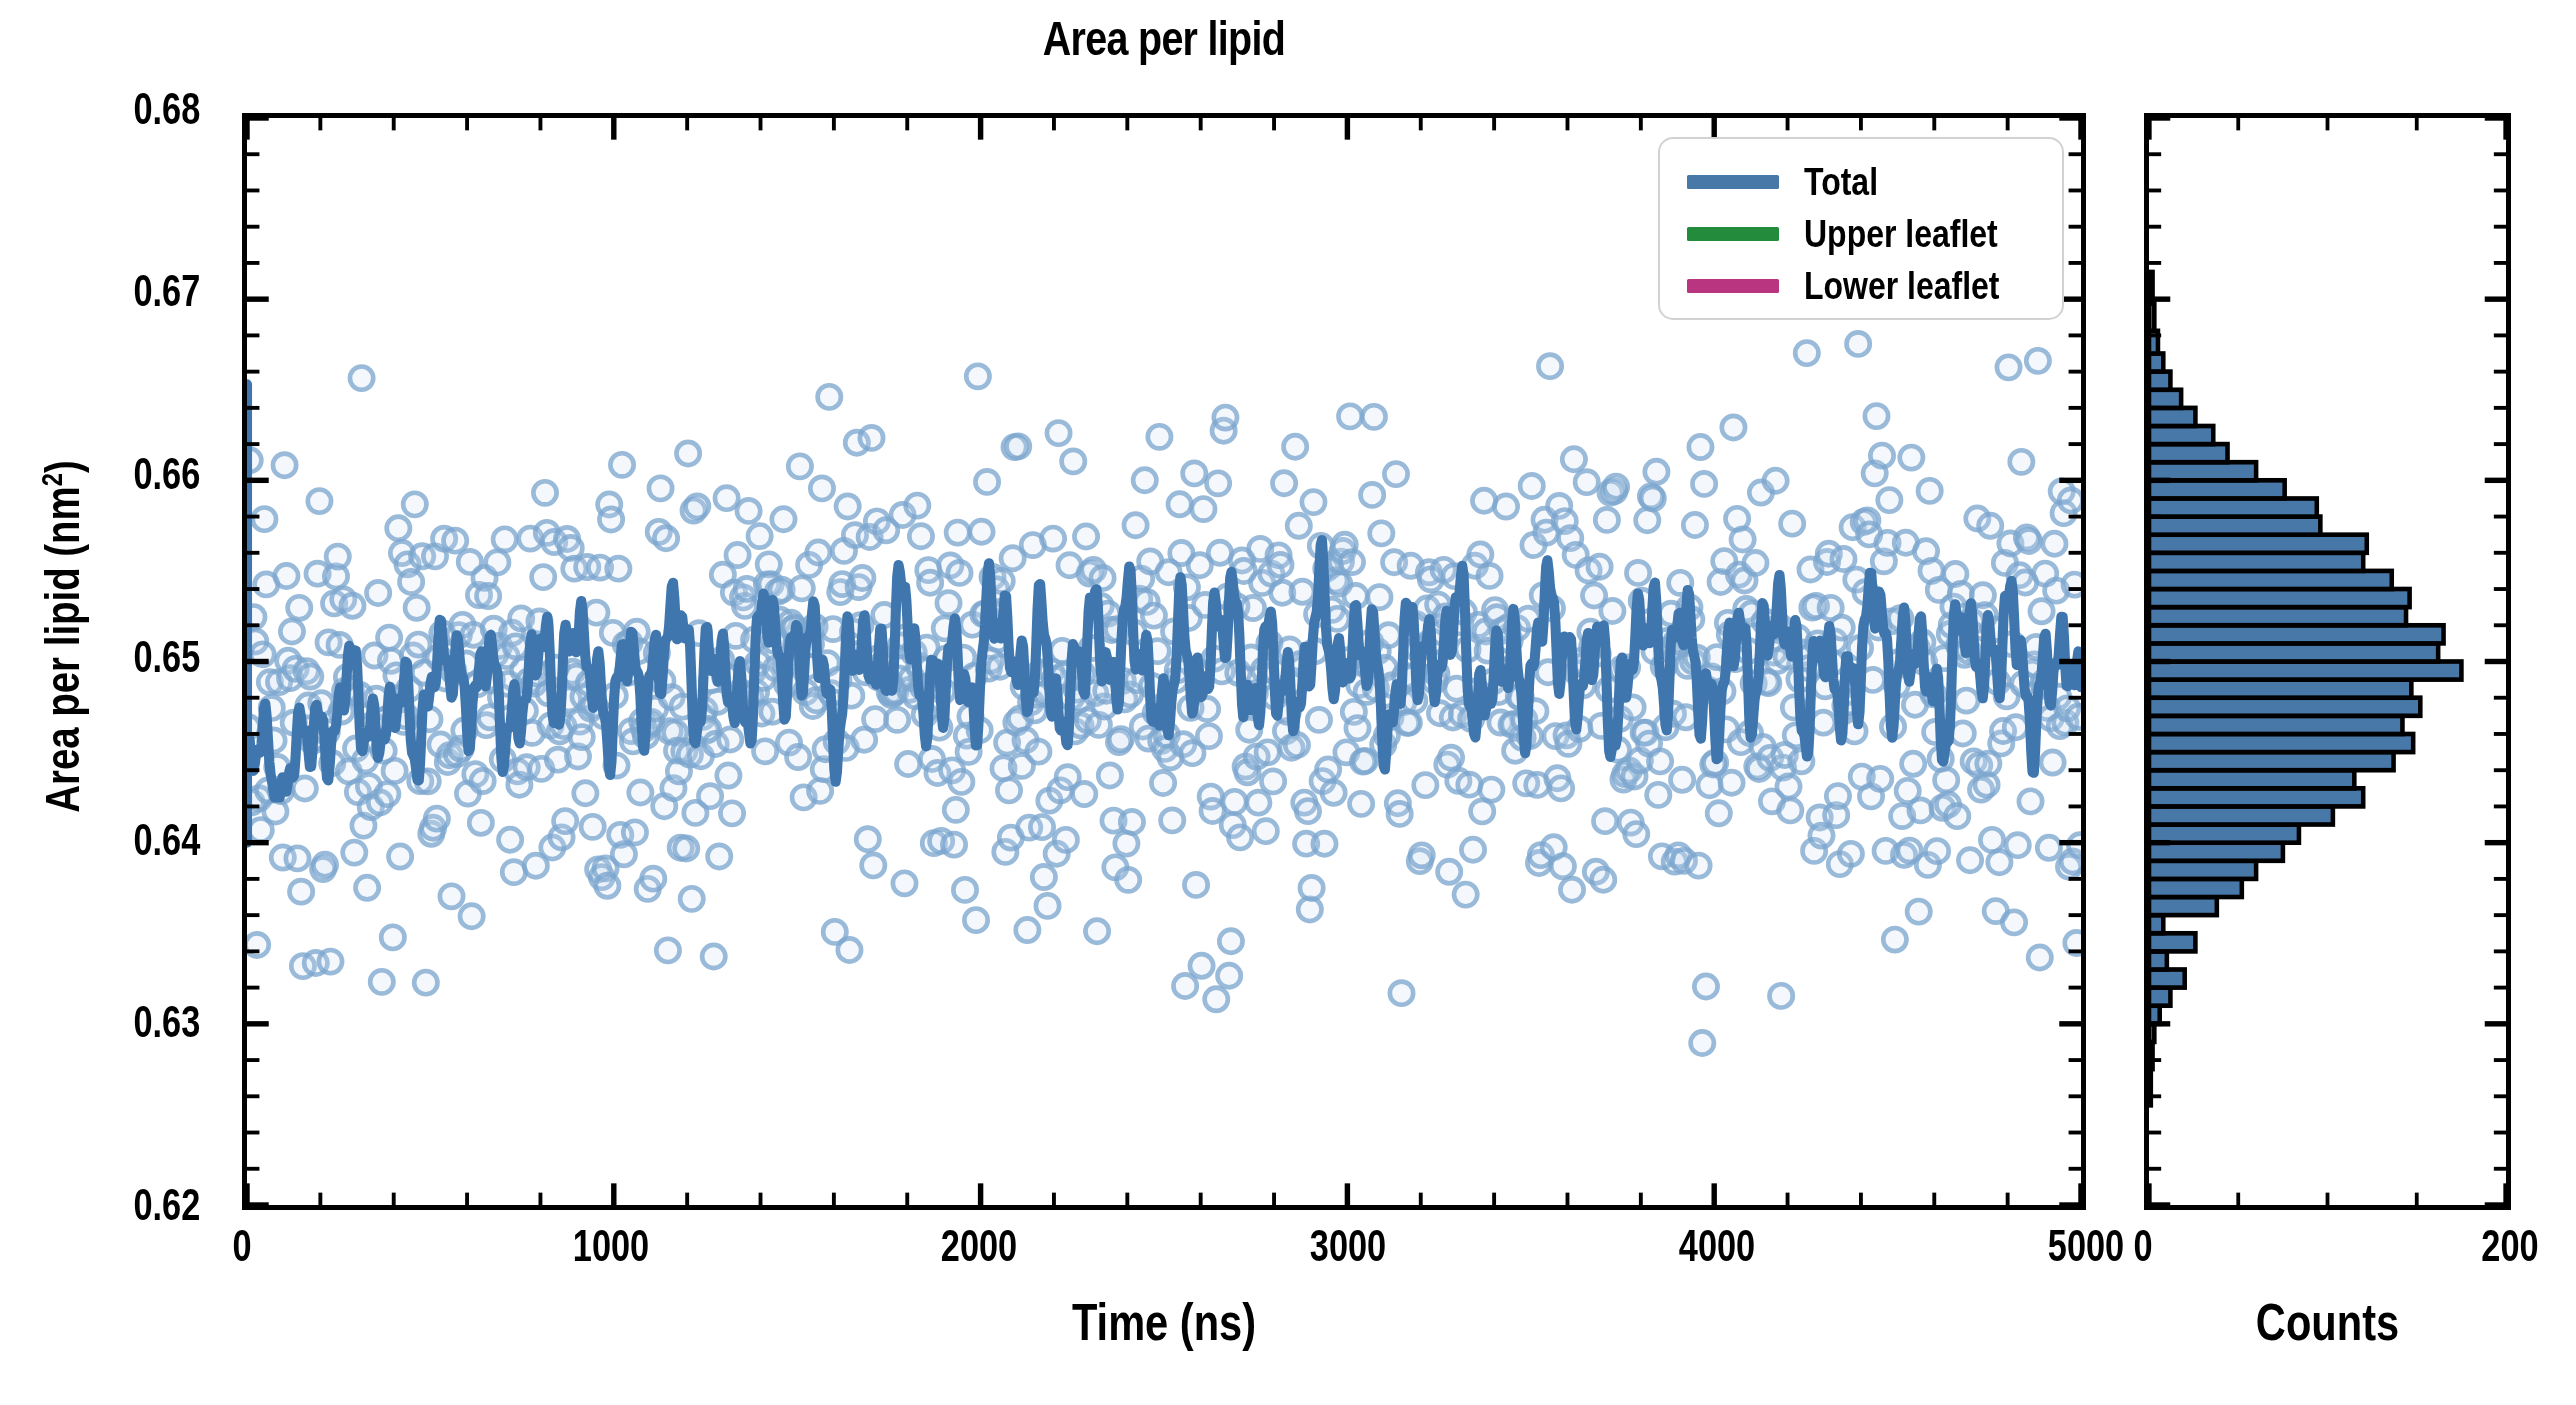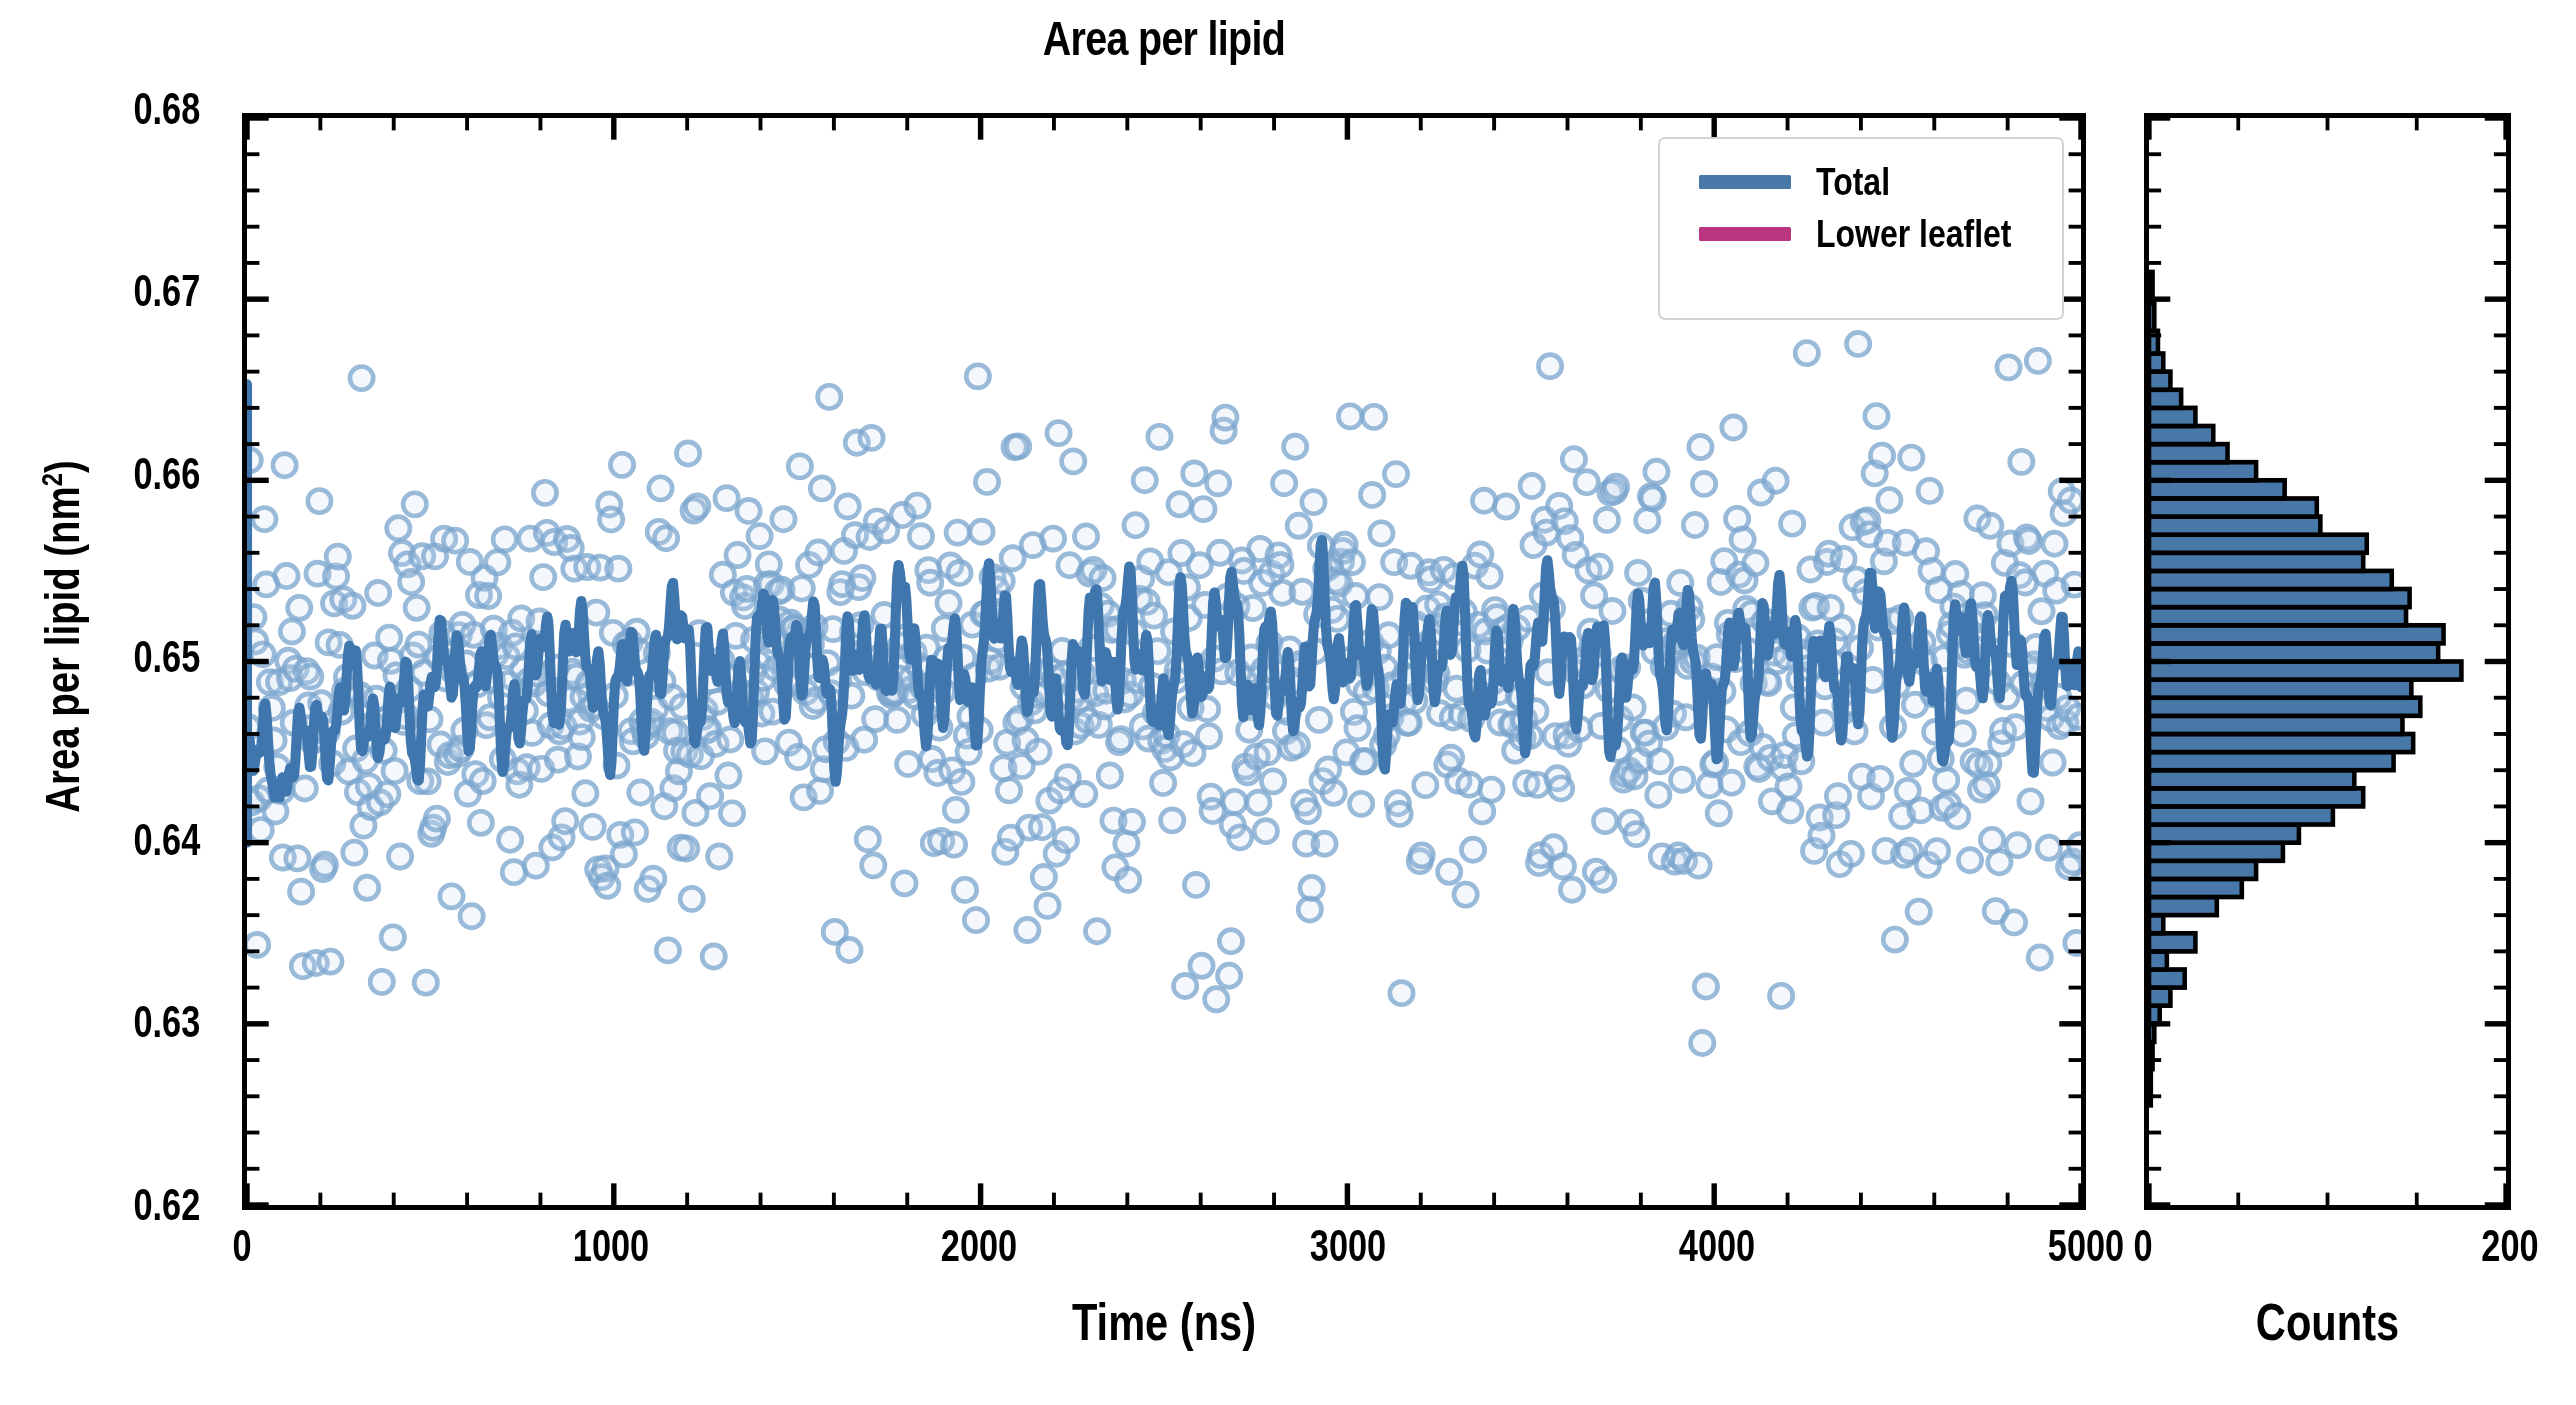--- a/index.html
+++ b/index.html
@@ -38,22 +38,22 @@
   #ylabel-main sup{font-size:.62em;vertical-align:super;}
 
   
   .tick-lab{position:absolute;font-size:44px;font-weight:700;color:#000;white-space:nowrap;
             transform-origin:center center;}
   .ytick-lab{text-align:right;transform:scaleX(.78);}
   .xtick-lab{text-align:center;transform:scaleX(.78);}
 
   
   #legend{position:absolute;left:1658px;top:137px;width:406px;height:183px;
-          background:#fff;border:2.3px solid #d2d2d2;border-radius:7px;box-sizing:border-box;
-          padding:17px 0 0 16px;}
+          background:#fff;border:2.3px solid #d2d2d2;border-radius:15px;box-sizing:border-box;
+          padding:17px 0 0 4px;}
   .legend-row{display:flex;align-items:center;height:52px;padding-left:23.4px;}
   .legend-swatch{width:92px;height:13.3px;border-radius:1.6px;flex:0 0 auto;}
   .legend-text{margin-left:25px;font-size:39px;font-weight:700;color:#000;
                transform:scaleX(.82);transform-origin:left center;white-space:nowrap;}
 </style>
 </head>
 <body>
 
 <div class="fig">
 
@@ -1336,19 +1336,23 @@
       <div class="tick-lab xtick-lab" style="left:2393px;top:1221px;width:234px;">200</div>
     </div>
   <div id="xlabel-hist">Counts</div>
 
   <div id="legend">
       <div class="legend-row">
         <span class="legend-swatch" style="background:#4878a8"></span>
         <span class="legend-text">Total</span>
       </div>
       <div class="legend-row">
+        <span class="legend-swatch" style="background:#238b3c"></span>
+        <span class="legend-text">Upper leaflet</span>
+      </div>
+      <div class="legend-row">
         <span class="legend-swatch" style="background:#b9357f"></span>
         <span class="legend-text">Lower leaflet</span>
       </div>
     </div>
 
 </div>
 
 
 </body></html>

